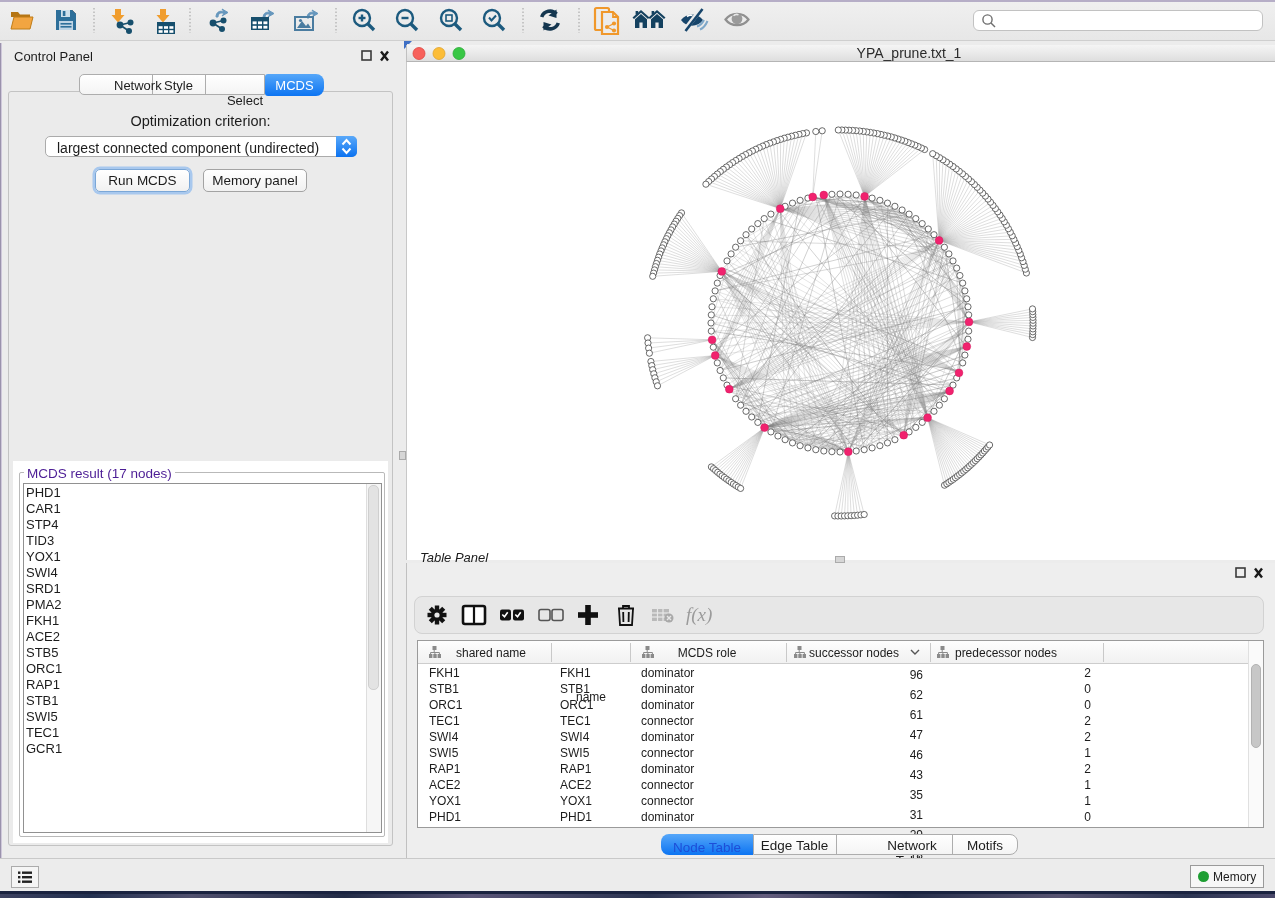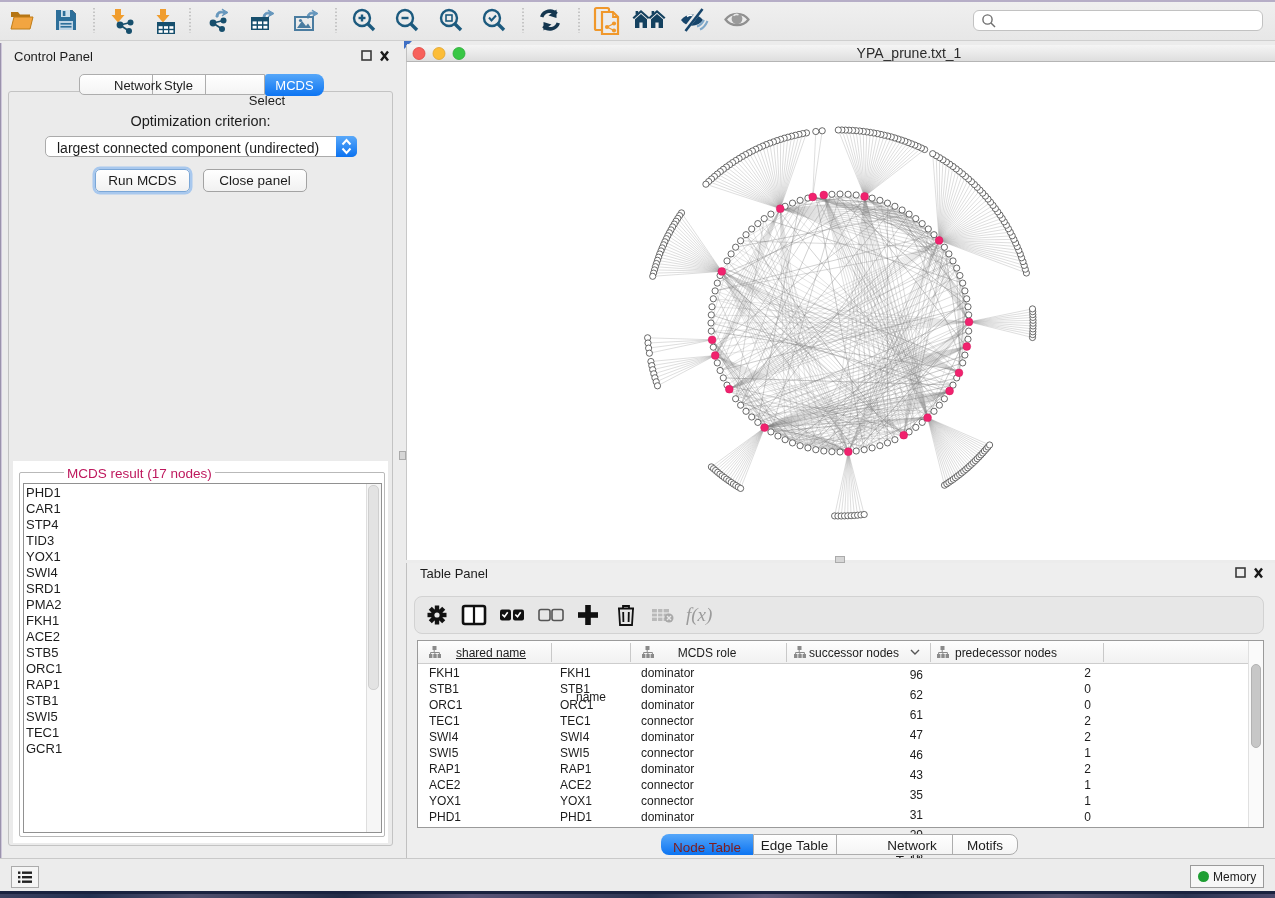--- a/index.html
+++ b/index.html
@@ -194,42 +194,42 @@
   <path d="M21,2.5 L28,11.5 M28,2.5 L21,11.5" stroke="#1a1a1a" stroke-width="2.4"></path>
 </svg>
 
 <div class="abs" style="left:8px;top:91px;width:385px;height:755px;background:#ebebeb;border:1px solid #c3c3c3;border-radius:3px;"></div>
 
 <div class="abs" style="left:79px;top:74px;width:186px;height:21px;background:linear-gradient(#ffffff,#f4f4f4);border:1px solid #adadad;border-radius:5px 0 0 5px;"></div>
 <div class="abs" style="left:152px;top:74px;width:1px;height:21px;background:#adadad;"></div>
 <div class="abs" style="left:205px;top:74px;width:1px;height:21px;background:#adadad;"></div>
 <div class="abs txt13" style="left:79px;top:78px;width:73px;text-align:center;padding-left:35px;">Network</div>
 <div class="abs txt13" style="left:152px;top:78px;width:53px;text-align:center;">Style</div>
-<div class="abs txt13" style="left:205px;top:93px;width:80px;text-align:right;">Select</div>
+<div class="abs txt13" style="left:205px;top:93px;width:80px;text-align:center;">Select</div>
 <div class="abs" style="left:265px;top:74px;width:59px;height:22px;background:linear-gradient(#56a7f9,#0c74f2);border-radius:3px 8px 8px 3px;"></div>
 <div class="abs txt13" style="left:265px;top:78px;width:59px;text-align:center;color:#fff;">MCDS</div>
 
 <div class="abs" style="left:0;top:113px;width:401px;text-align:center;font-size:14.5px;color:#1c1c1c;">Optimization criterion:</div>
 
 <div class="abs" style="left:45px;top:136px;width:312px;height:21px;background:#fff;border:1px solid #ababab;border-radius:5px;"></div>
 <div class="abs" style="left:57px;top:140px;font-size:14px;color:#1c1c1c;">largest connected component (undirected)</div>
 <div class="abs" style="left:336px;top:136px;width:21px;height:21px;background:linear-gradient(#5aa9fa,#0b72f0);border-radius:0 5px 5px 0;"></div>
 <svg class="abs" style="left:336px;top:136px;" width="21" height="21" viewBox="0 0 21 21">
   <path d="M6.5,8.5 L10.5,4 L14.5,8.5" fill="none" stroke="#fff" stroke-width="2"></path>
   <path d="M6.5,12.5 L10.5,17 L14.5,12.5" fill="none" stroke="#fff" stroke-width="2"></path>
 </svg>
 
 <div class="abs" style="left:95px;top:169px;width:95px;height:23px;background:linear-gradient(#ffffff,#f1f1f1);border:1px solid #7ba7d7;border-radius:5px;box-shadow:0 0 0 2.5px #a8c8ee;"></div>
 <div class="abs" style="left:95px;top:173px;width:95px;text-align:center;font-size:13.5px;color:#1c1c1c;">Run MCDS</div>
 <div class="abs" style="left:203px;top:169px;width:104px;height:23px;background:linear-gradient(#ffffff,#f1f1f1);border:1px solid #a3a3a3;border-radius:5px;"></div>
-<div class="abs" style="left:203px;top:173px;width:104px;text-align:center;font-size:13.5px;color:#1c1c1c;">Close panel</div>
+<div class="abs" style="left:203px;top:173px;width:104px;text-align:center;font-size:13.5px;color:#1c1c1c;">Memory panel</div>
 
 <div class="abs" style="left:13px;top:461px;width:375px;height:382px;background:#fff;"></div>
 <div class="abs" style="left:19px;top:472px;width:366px;height:365px;border:1px solid #b9b9b9;border-radius:2px;"></div>
-<div class="abs" style="left:24px;top:466px;background:#fff;padding:0 3px;font-size:13.5px;color:#be185d;margin-left:40px;">MCDS result (17 nodes)</div>
+<div class="abs" style="left:24px;top:466px;background:#fff;padding:0 3px;font-size:13.5px;color:#4c1d95;">MCDS result (17 nodes)</div>
 <div class="abs" style="left:23px;top:483px;width:359px;height:350px;background:#fff;border:1px solid #919191;"></div>
 <div class="abs txt13" style="left:26px;top:485px;line-height:16px;">PHD1<br>CAR1<br>STP4<br>TID3<br>YOX1<br>SWI4<br>SRD1<br>PMA2<br>FKH1<br>ACE2<br>STB5<br>ORC1<br>RAP1<br>STB1<br>SWI5<br>TEC1<br>GCR1</div>
 
 <div class="abs" style="left:366px;top:484px;width:15px;height:348px;background:#f6f6f6;border-left:1px solid #dedede;"></div>
 <div class="abs" style="left:368px;top:485px;width:11px;height:205px;background:#e3e3e3;border:1px solid #cfcfcf;border-radius:5px;"></div>
 
 <div class="abs" style="left:399px;top:451px;width:7px;height:9px;background:#d6d6d6;border:1px solid #aaa;"></div>
 
 <svg class="abs focus-corner" style="left:403px;top:40px;" width="10" height="10" viewBox="0 0 10 10">
     <path d="M1,9 L1,1 L9,1 L6,4 L4,4 L4,6 Z" fill="#3f6fc4"></path>
@@ -1103,21 +1103,21 @@
 <circle cx="358.5" cy="365.6" r="3.9" fill="#f1226e" stroke="#d01a5e" stroke-width="0.5"></circle>
 <circle cx="323.3" cy="327.2" r="3.9" fill="#f1226e" stroke="#d01a5e" stroke-width="0.5"></circle>
 <circle cx="309.2" cy="293.5" r="3.9" fill="#f1226e" stroke="#d01a5e" stroke-width="0.5"></circle>
 <circle cx="306.1" cy="277.8" r="3.9" fill="#f1226e" stroke="#d01a5e" stroke-width="0.5"></circle>
 <circle cx="315.8" cy="209.4" r="3.9" fill="#f1226e" stroke="#d01a5e" stroke-width="0.5"></circle>
 </svg>
 
 <div class="abs" style="left:835px;top:556px;width:10px;height:7px;background:#d6d6d6;border:1px solid #ababab;"></div>
 
 <div class="abs" style="left:406px;top:563px;width:869px;height:295px;background:#eeeeee;border-left:1px solid #c0c0c0;"></div>
-<div class="abs txt13" style="left:420px;top:566px;">Table Panel</div>
+<div class="abs txt13" style="left:420px;top:550px;font-style:italic;">Table Panel</div>
 <svg class="abs" style="left:1234px;top:566px;" width="34" height="14" viewBox="0 0 34 14">
   <rect x="2" y="2" width="9" height="9" fill="none" stroke="#3a3a3a" stroke-width="1.6"></rect>
   <path d="M21,2.5 L28,11.5 M28,2.5 L21,11.5" stroke="#1a1a1a" stroke-width="2.4"></path>
 </svg>
 
 <div class="abs" style="left:414px;top:596px;width:850px;height:38px;background:#e7e7e7;border:1px solid #d2d2d2;border-radius:8px;"></div>
 <svg class="abs" style="left:414px;top:596px;" width="850" height="38" viewBox="0 0 850 38">
 
   <g transform="translate(23,19)" fill="#111">
     <g>
@@ -1210,37 +1210,37 @@
         <rect x="3.5" y="0" width="4" height="4"></rect>
         <rect x="0" y="8" width="3.4" height="4"></rect>
         <rect x="4.3" y="8" width="3.4" height="4"></rect>
         <rect x="8.6" y="8" width="3.4" height="4"></rect>
         <path d="M5.2,4 L5.2,6 M1.6,8 L1.6,6.5 L10.4,6.5 L10.4,8 M5.9,6 L5.9,8" stroke="#8a8a8a" stroke-width="1" fill="none"></path>
       </g>
   </g>
   <path d="M494,10 L498,14 L502,10" fill="none" stroke="#555" stroke-width="1.4"></path>
 </svg>
 
-<div class="abs txt12" style="left:441px;top:646px;width:100px;text-align:center;text-decoration:underline;">shared name</div>
+<div class="abs txt12" style="left:441px;top:646px;width:100px;text-align:center;">shared name</div>
 <div class="abs txt12" style="left:552px;top:646px;width:78px;text-align:center;margin-top:44px;">name</div>
 <div class="abs txt12" style="left:652px;top:646px;width:110px;text-align:center;">MCDS role</div>
 <div class="abs txt12" style="left:809px;top:646px;width:86px;text-align:center;white-space:nowrap;">successor nodes</div>
 <div class="abs txt12" style="left:941px;top:646px;width:130px;text-align:center;">predecessor nodes</div>
 
 <div class="abs txt12" style="left:429px;top:665px;line-height:16px;">FKH1<br>STB1<br>ORC1<br>TEC1<br>SWI4<br>SWI5<br>RAP1<br>ACE2<br>YOX1<br>PHD1</div>
 <div class="abs txt12" style="left:560px;top:665px;line-height:16px;">FKH1<br>STB1<br>ORC1<br>TEC1<br>SWI4<br>SWI5<br>RAP1<br>ACE2<br>YOX1<br>PHD1</div>
 <div class="abs txt12" style="left:641px;top:665px;line-height:16px;">dominator<br>dominator<br>dominator<br>connector<br>dominator<br>connector<br>dominator<br>connector<br>connector<br>dominator</div>
 <div class="abs txt12" style="left:823px;top:665px;width:100px;text-align:right;line-height:20px;">96<br>62<br>61<br>47<br>46<br>43<br>35<br>31<br>29<br>18</div>
 <div class="abs txt12" style="left:991px;top:665px;width:100px;text-align:right;line-height:16px;">2<br>0<br>0<br>2<br>2<br>1<br>2<br>1<br>1<br>0</div>
 
 <div class="abs" style="left:1248px;top:641px;width:15px;height:186px;background:#fafafa;border-left:1px solid #e0e0e0;"></div>
 <div class="abs" style="left:1251px;top:664px;width:10px;height:84px;background:#c7c7c7;border:1px solid #b2b2b2;border-radius:5px;"></div>
 
 <div class="abs" style="left:661px;top:834px;width:92px;height:21px;background:linear-gradient(#56a7f9,#0c74f2);border-radius:8px 0 0 8px;"></div>
-<div class="abs" style="left:661px;top:838px;width:92px;text-align:center;color:#fff;" class2="txt13"><span style="font-size:13.5px;color:#7f1d1d;">Node Table</span></div>
+<div class="abs" style="left:661px;top:838px;width:92px;text-align:center;color:#fff;" class2="txt13"><span style="font-size:13.5px;color:#1d4ed8;">Node Table</span></div>
 <div class="abs" style="left:753px;top:834px;width:265px;height:21px;background:linear-gradient(#ffffff,#f4f4f4);border:1px solid #adadad;border-radius:0 8px 8px 0;"></div>
 <div class="abs" style="left:836px;top:834px;width:1px;height:21px;background:#adadad;"></div>
 <div class="abs" style="left:952px;top:834px;width:1px;height:21px;background:#adadad;"></div>
 <div class="abs" style="left:753px;top:838px;width:83px;text-align:center;font-size:13.5px;color:#1c1c1c;">Edge Table</div>
 <div class="abs" style="left:836px;top:838px;width:116px;text-align:center;font-size:13.5px;color:#1c1c1c;padding-left:36px;">Network Table</div>
 <div class="abs" style="left:952px;top:838px;width:66px;text-align:center;font-size:13.5px;color:#1c1c1c;">Motifs</div>
 
 <div class="abs" style="left:0;top:858px;width:1275px;height:33px;background:#ececec;border-top:1px solid #c9c9c9;"></div>
 <div class="abs" style="left:11px;top:866px;width:28px;height:22px;background:#f5f5f5;border:1px solid #ababab;"></div>
 <svg class="abs" style="left:11px;top:866px;" width="28" height="22" viewBox="0 0 28 22">

